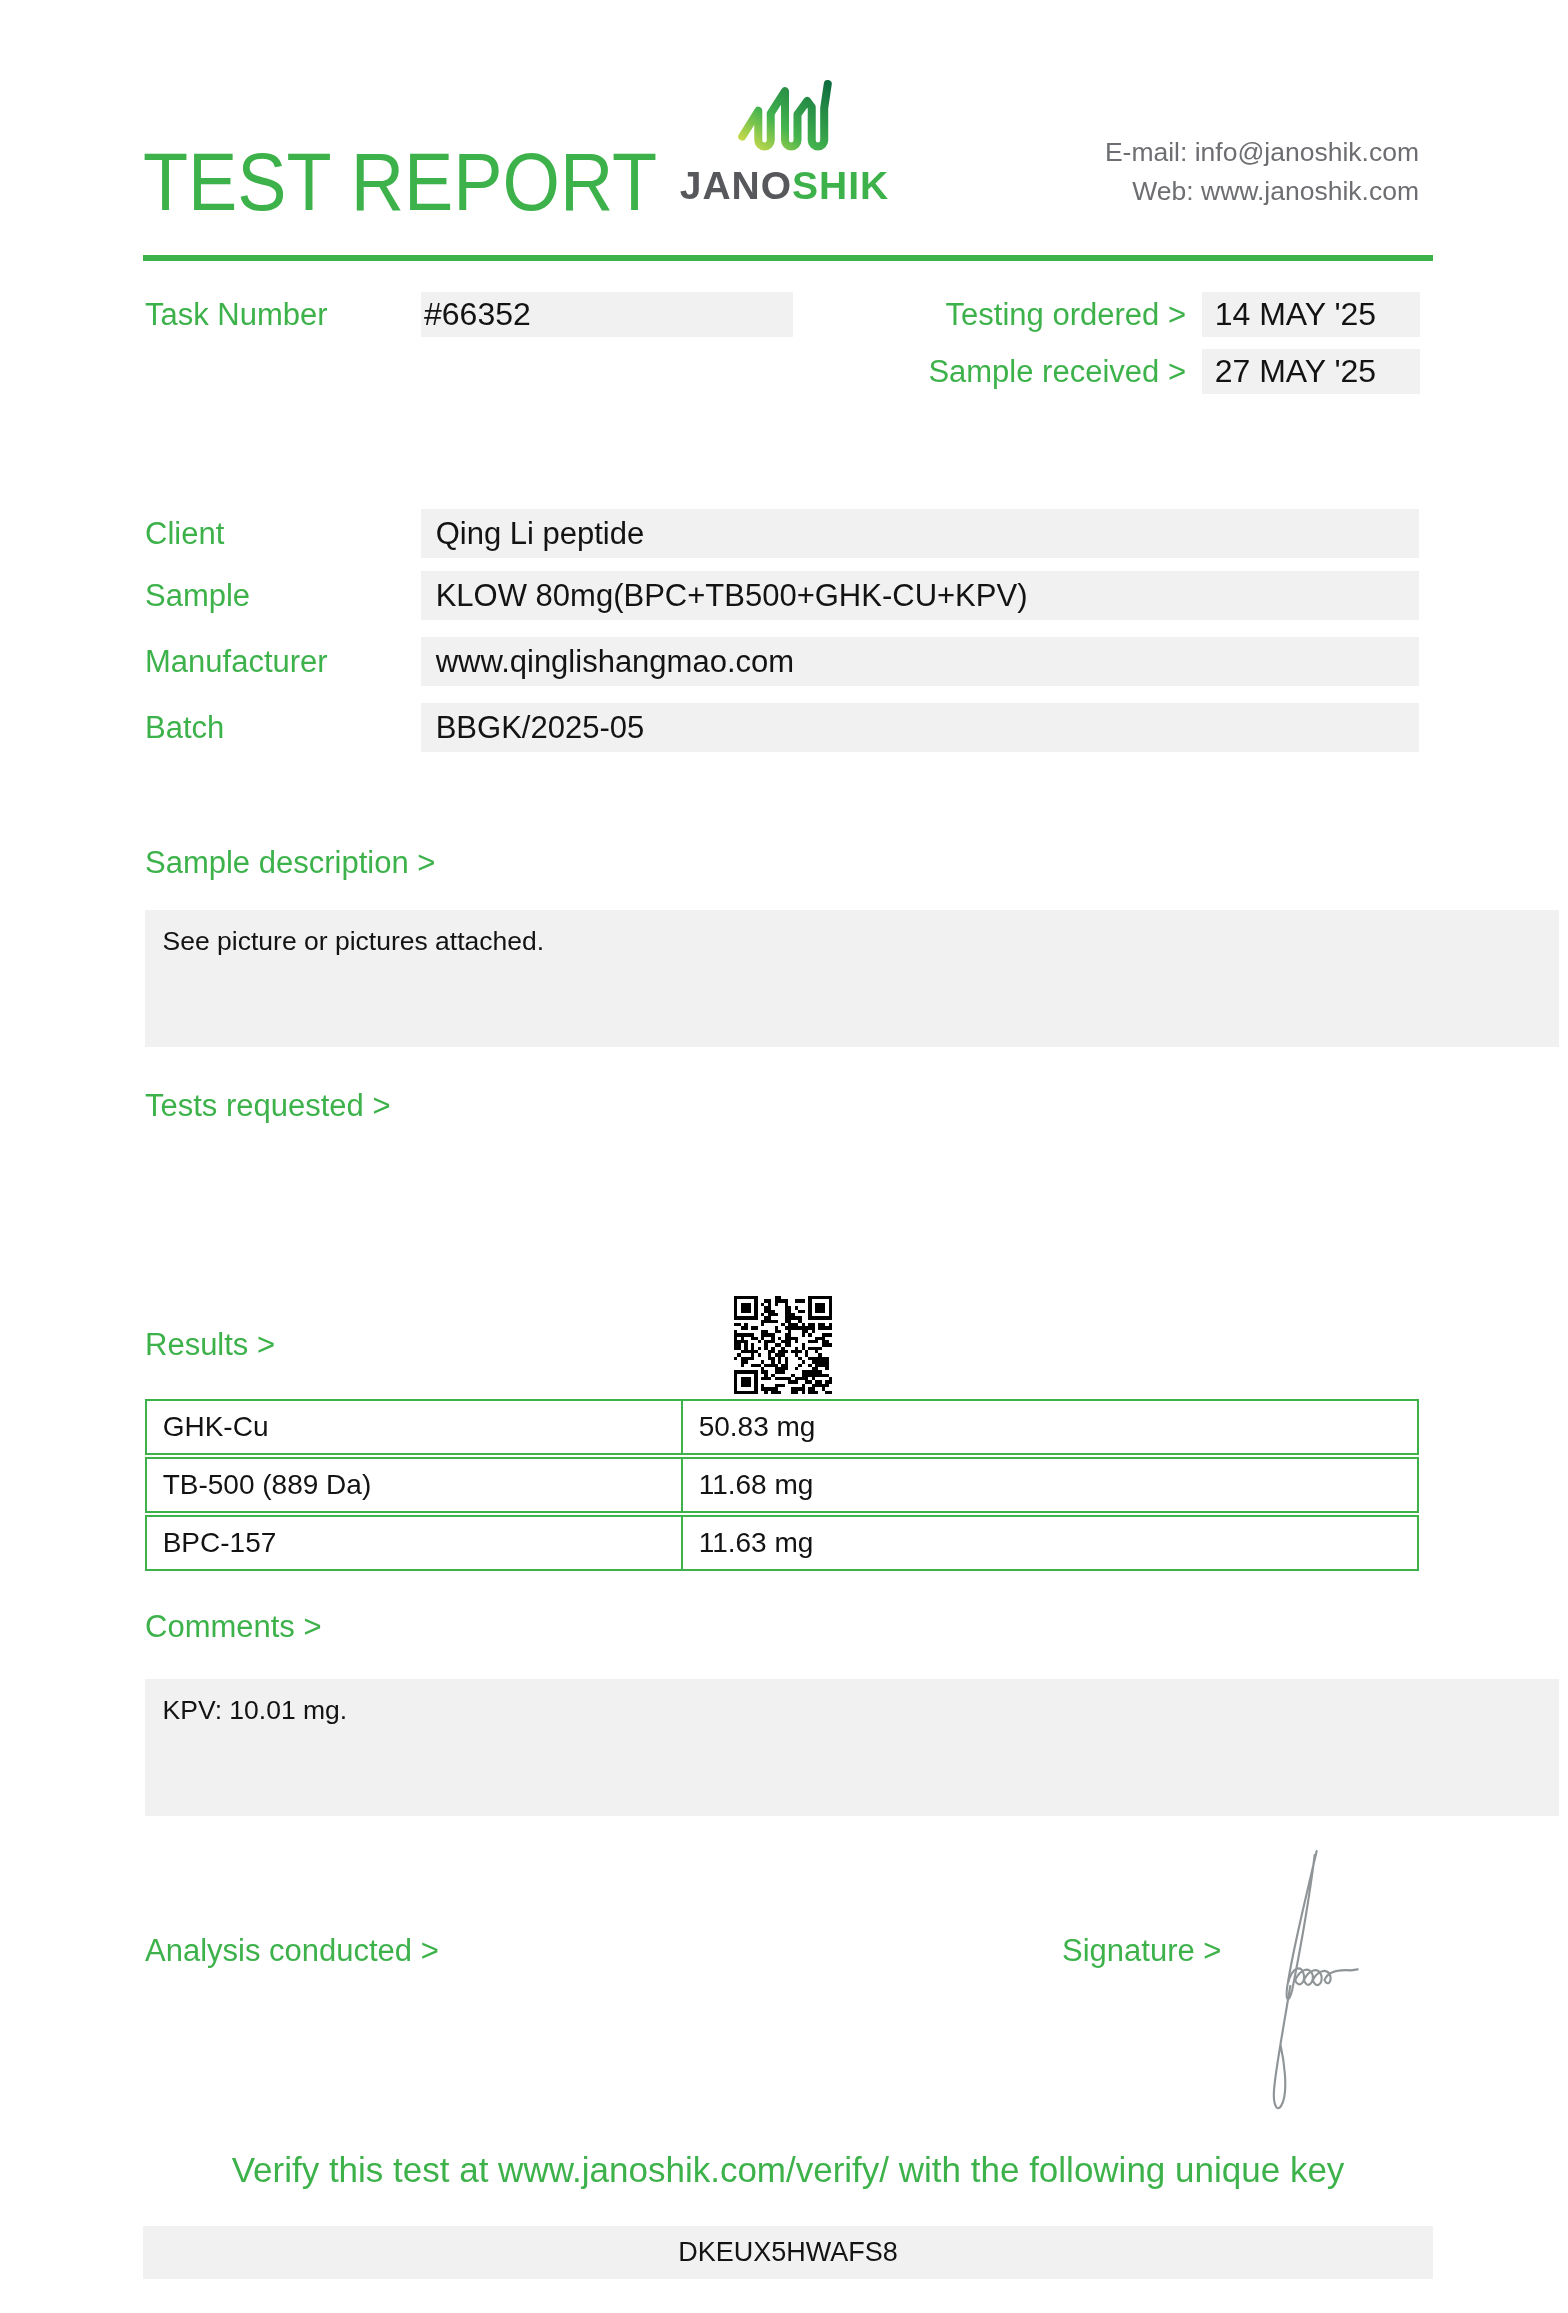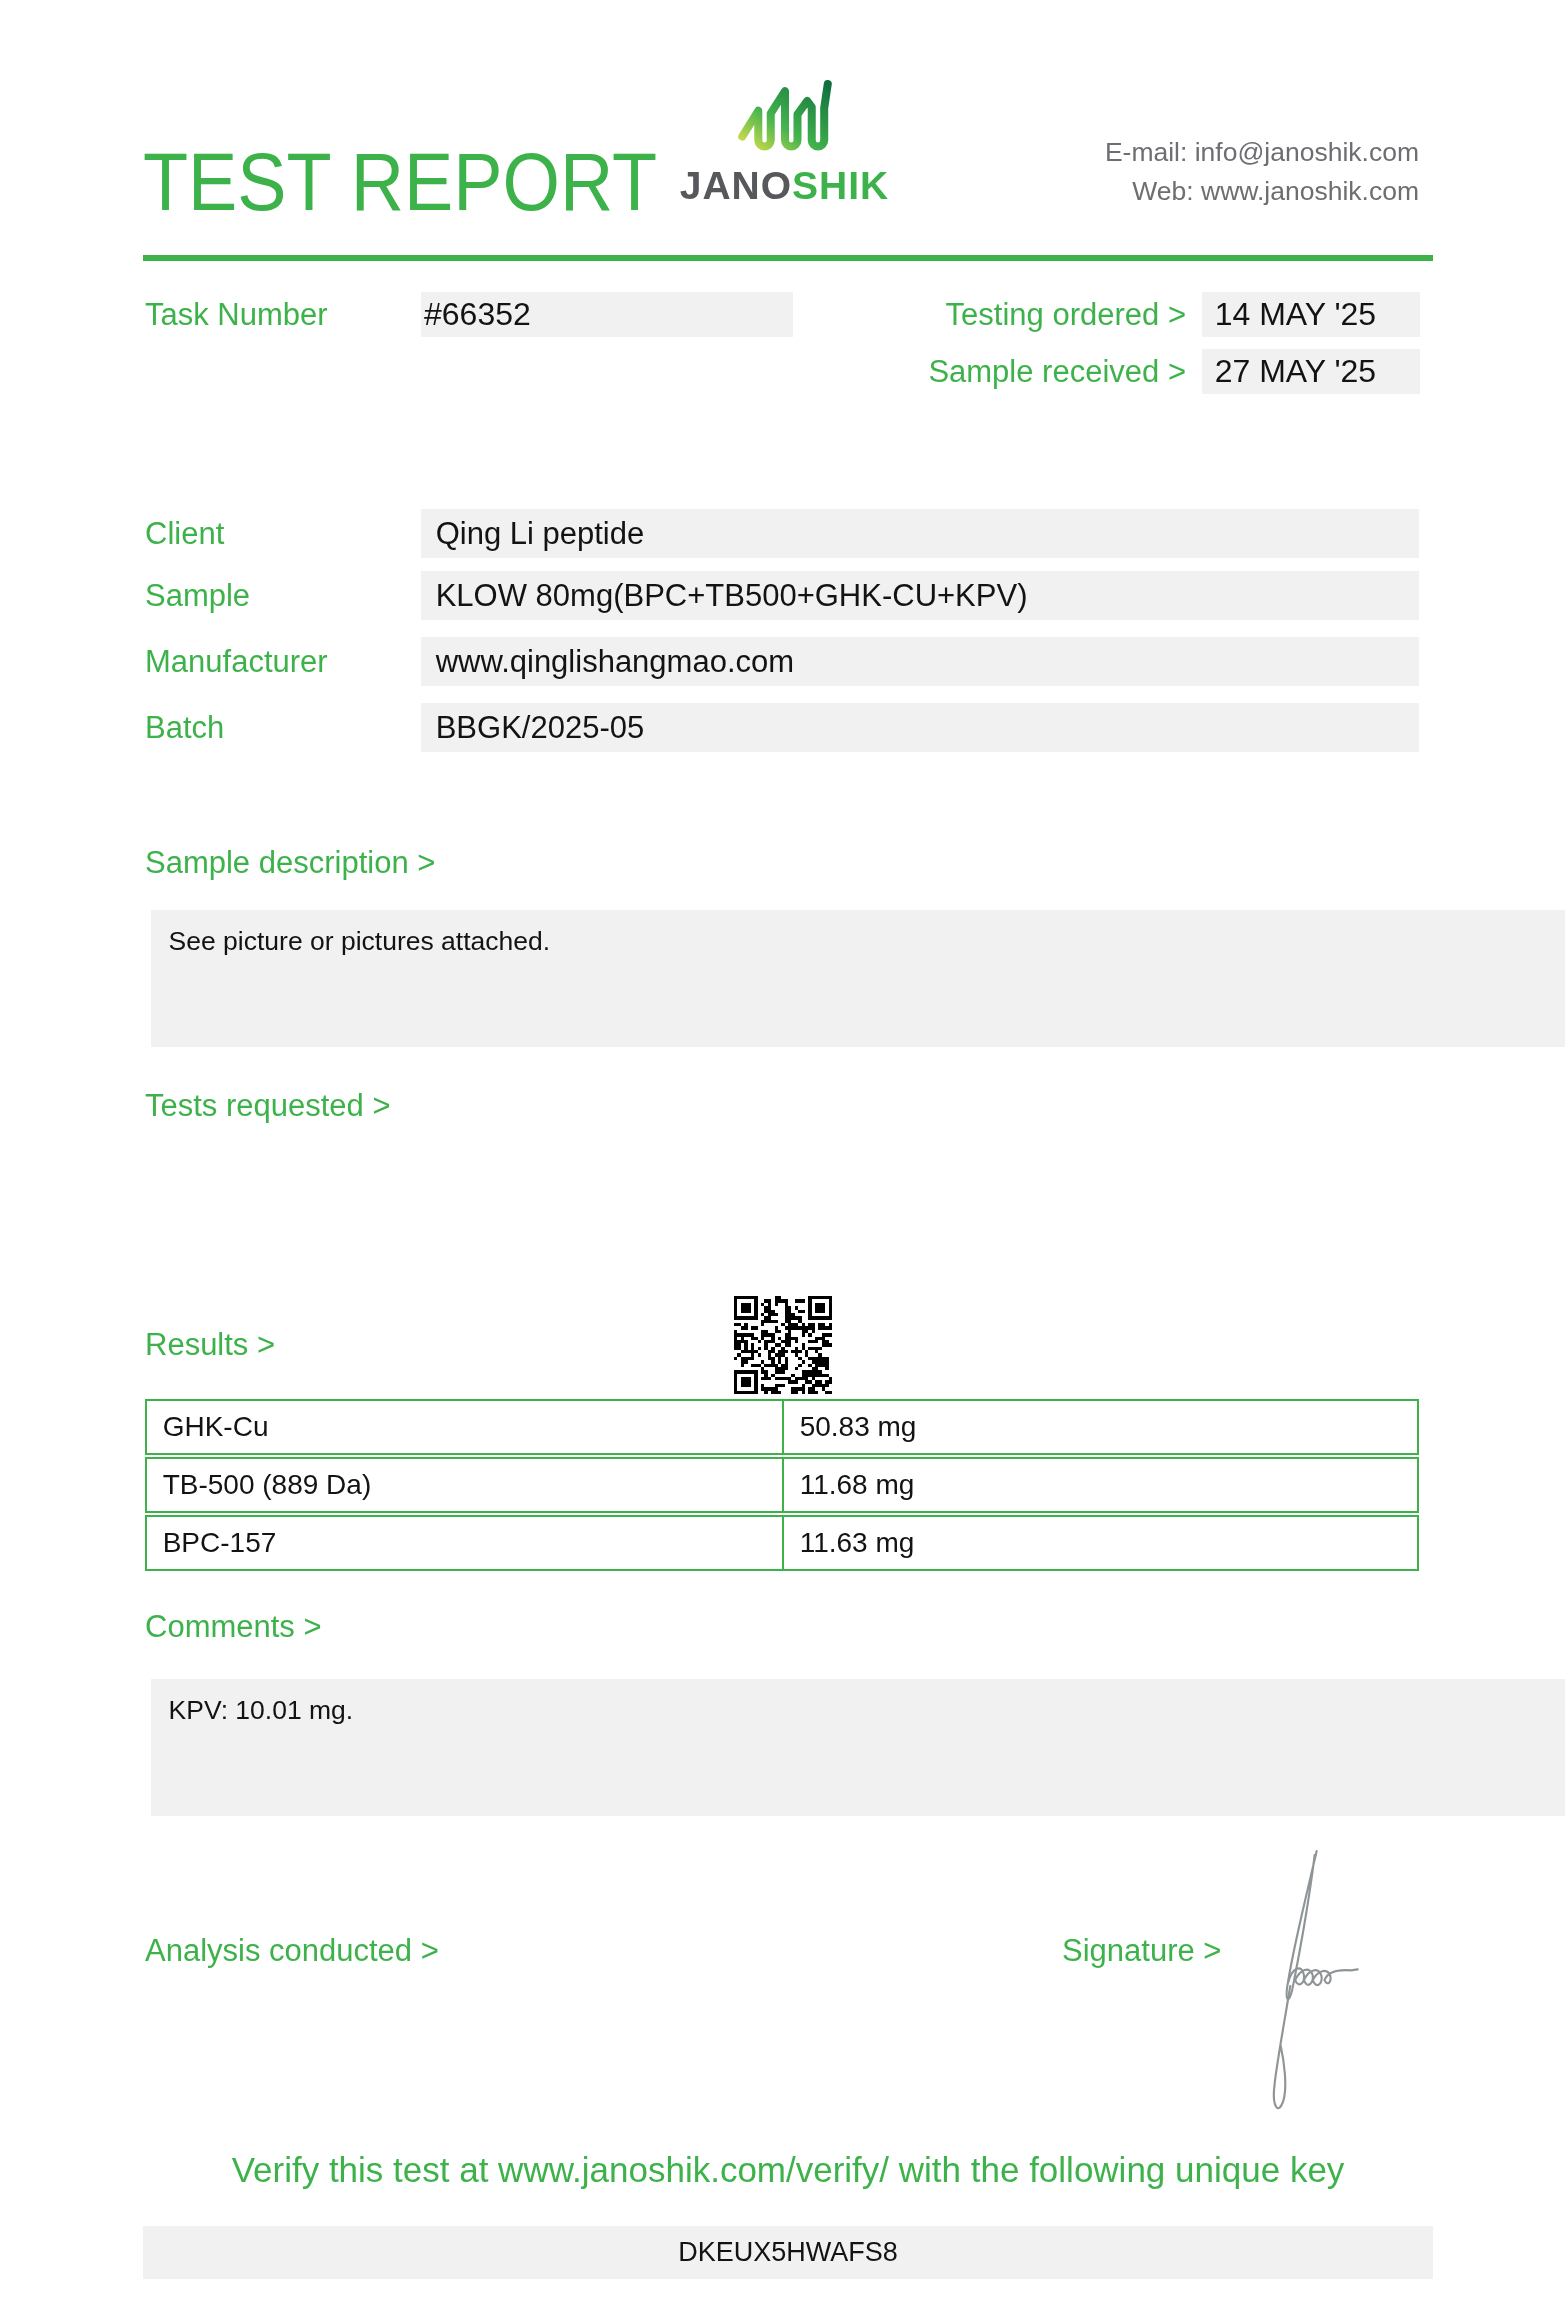--- a/index.html
+++ b/index.html
@@ -30,28 +30,28 @@
   .ordered-label{left:863px;top:292px;width:323px;line-height:45px;text-align:right;}
   .ordered-box{left:1202px;top:292px;width:218px;height:45px;line-height:45px;padding-left:12.7px;}
   .received-label{left:863px;top:349px;width:323px;line-height:45px;text-align:right;}
   .received-box{left:1202px;top:349px;width:218px;height:45px;line-height:45px;padding-left:12.7px;}
 
   
   .info-label{line-height:49px;}
   .info-box{left:421px;width:998px;height:49px;line-height:49px;padding-left:14.7px;font-size:31px;}
 
   
-  .sec-box{left:151px;width:1414px;background:#f1f1f2;position:absolute;box-sizing:border-box;
+  .sec-box{left:145px;width:1414px;background:#f1f1f2;position:absolute;box-sizing:border-box;
            padding:15.7px 19.6px 0 17.6px;font-size:26.5px;color:#131313;}
 
   
   .rtable{position:absolute;left:145px;top:1399px;width:1274px;}
   .t-row{box-sizing:border-box;border:2px solid var(--accent);height:56px;margin-bottom:2px;
          display:flex;background:#fff;}
-  .t-cell-a{box-sizing:border-box;width:637px;border-right:2px solid var(--accent);
+  .t-cell-a{box-sizing:border-box;width:536px;border-right:2px solid var(--accent);
             padding-left:15.7px;line-height:52px;font-size:28px;}
   .t-cell-b{flex:1;padding-left:15.7px;line-height:52px;font-size:28px;}
 
   
   .analysis-label{left:145px;top:1925px;line-height:51px;}
   .analysis-box{left:487px;top:1925px;width:307px;height:51px;line-height:51px;padding-left:11.8px;}
   .analysis-box .val{font-size:33px;}
   .signature-label{left:1062px;top:1925px;line-height:51px;}
   .signature-svg{position:absolute;left:1258px;top:1841px;}
   .verify-line{position:absolute;left:143px;top:2150px;width:1290px;text-align:center;

